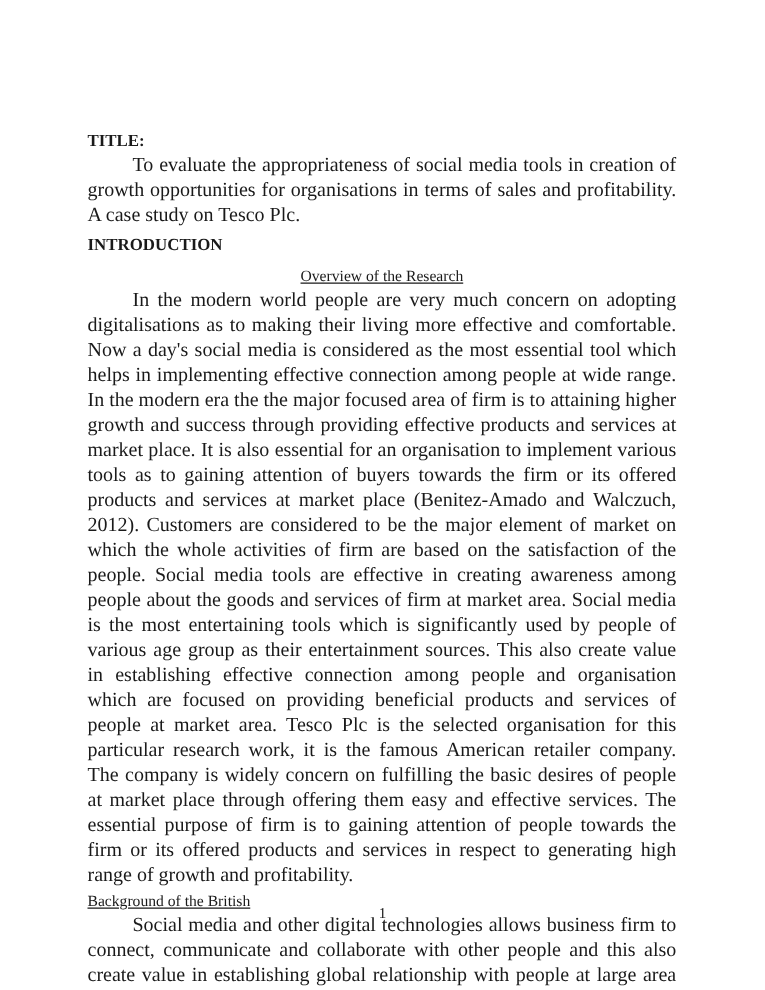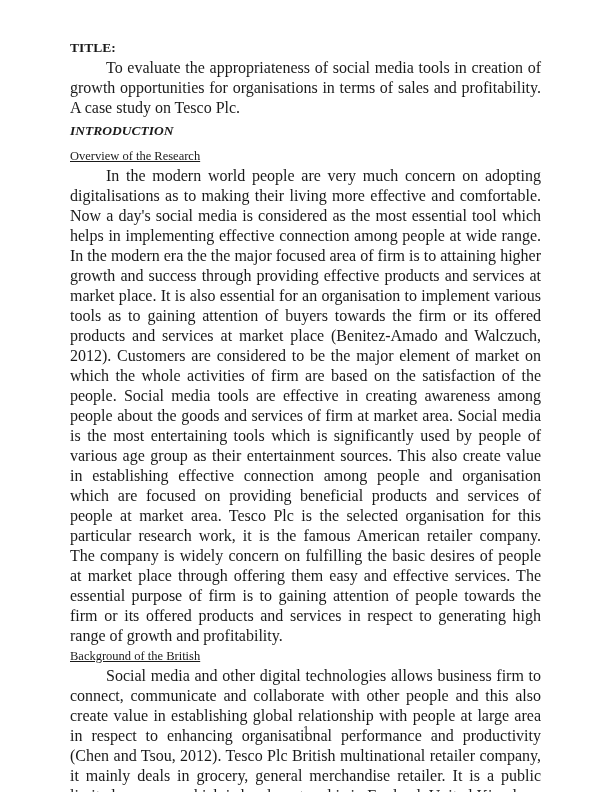--- a/index.html
+++ b/index.html
@@ -8,42 +8,42 @@
     background: #ffffff;
   }
   .page {
     position: relative;
     width: 612px;
     height: 792px;
     background: #ffffff;
     color: #1a1a1a;
     font-family: "Liberation Serif", "DejaVu Serif", serif;
     box-sizing: border-box;
-    padding: 38px 71px 0 70px;
+    padding: 103px 71px 0 70px;
     overflow: hidden;
   }
   .h-main {
     font-size: 13.5px;
     font-weight: bold;
     line-height: 20px;
     margin: 0;
   }
   .h-intro {
     margin-top: 2px;
-    font-style: italic;
   }
   .h-sub {
     font-size: 12.5px;
     font-weight: normal;
     text-decoration: underline;
     line-height: 20px;
     margin: 0;
   }
   .h-sub-overview {
     margin-top: 5px;
+    text-align: center;
   }
   p.body {
     font-size: 16px;
     line-height: 20px;
     text-align: justify;
     text-indent: 36px;
     margin: 0;
   }
   p.title-para {
     margin-bottom: 3px;

